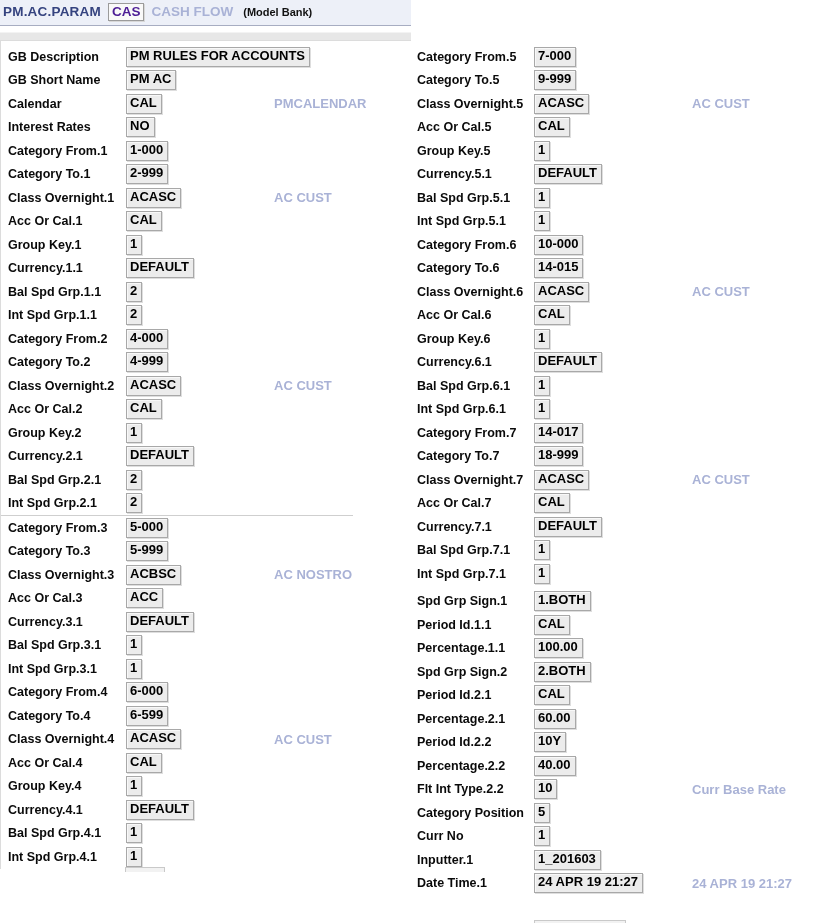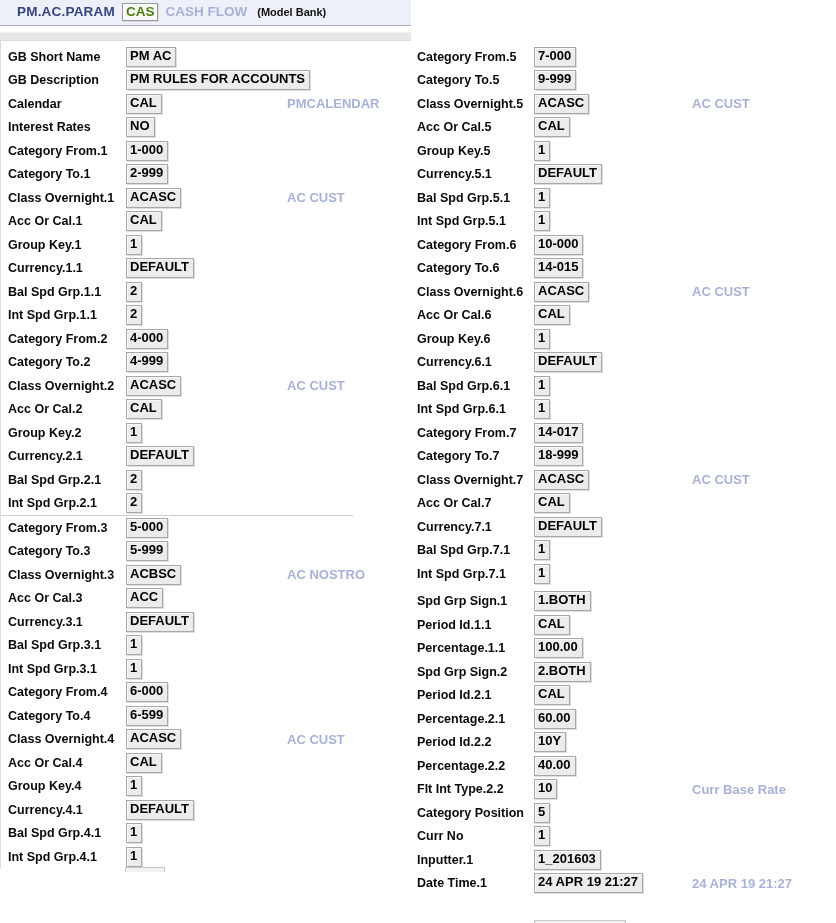--- a/index.html
+++ b/index.html
@@ -8,27 +8,27 @@
     background: #ffffff;
     font-family: "Liberation Sans", sans-serif;
   }
   .screen { position: relative; width: 836px; height: 923px; }
 
   
   .header-bar {
     position: absolute; left: 0; top: 0; width: 411px; height: 26px;
     background: #EDF0F8; border-bottom: 1px solid #A7ADC2;
     display: flex; align-items: center; gap: 7px;
-    padding: 0 6px 2px 17px; white-space: nowrap;
+    padding: 0 6px 2px 3px; white-space: nowrap;
   }
   .app-title { color: #35437F; font-weight: 700; font-size: 13.5px; letter-spacing: .2px; }
   .record-id-box {
     background: #f9f9f9; border: 1px solid #9b9b9b;
     box-shadow: 1px 1px 0 #d8d8d8;
-    padding: 0 3px 1px; font-weight: 700; font-size: 13.5px; color: #4d7c0f;
+    padding: 0 3px 1px; font-weight: 700; font-size: 13.5px; color: #4c1d95;
   }
   .record-desc { color: #A9B2D6; font-weight: 700; font-size: 13.5px; }
   .company { color: #111; font-weight: 700; font-size: 11px; margin-left: 3px; }
   .header-strip {
     position: absolute; left: 0; top: 32px; width: 411px; height: 9px;
     background: #E7E7E7; border-top: 1px solid #f3f3f3; border-bottom: 1px solid #dcdcdc;
   }
   .panel-border { position: absolute; left: 0; top: 41px; width: 1px; height: 828px; background: #DCDCDC; }
 
   
@@ -47,21 +47,21 @@
     display: inline-block;
     background: #ECECEC;
     border: 1px solid #A8A8A8;
     box-shadow: 1px 1px 0 #dedede, inset 1px 1px 0 #f8f8f8;
     padding: 0 4px 2px 3px;
     font-weight: 700; font-size: 13px; line-height: 16px; color: #000;
     white-space: nowrap;
   }
 
   .field-note {
-    position: absolute; left: 286px;
+    position: absolute; left: 273px;
     color: #A9B2D6; font-weight: 700; font-size: 13px; white-space: nowrap;
   }
   .col-right .field-note { left: 279px; }
 
   .group-divider { height: 0; border-top: 1px solid #CFCFCF; width: 352px; }
   .gap-before { margin-top: 4px; }
 
   .partial-box { position: absolute; background: #f2f2f2; border: 1px solid #C9C9C9; border-bottom: none; }
   .partial-left  { left: 125px; top: 867px; width: 40px; height: 5px; }
   .partial-right { left: 534px; top: 920px; width: 92px; height: 3px; }
@@ -76,26 +76,26 @@
     <span class="record-id-box">CAS</span>
     <span class="record-desc">CASH FLOW</span>
     <span class="company">(Model Bank)</span>
   </div>
 
   <div class="header-strip"></div>
   <div class="panel-border"></div>
 
   <div class="col col-left" id="left-col">
       <div class="field-row">
+        <span class="field-label">GB Description</span>
+        <span class="value-box">PM RULES FOR ACCOUNTS</span>
+      </div>
+      <div class="field-row">
         <span class="field-label">GB Short Name</span>
         <span class="value-box">PM AC</span>
-      </div>
-      <div class="field-row">
-        <span class="field-label">GB Description</span>
-        <span class="value-box">PM RULES FOR ACCOUNTS</span>
       </div>
       <div class="field-row">
         <span class="field-label">Calendar</span>
         <span class="value-box">CAL</span>
         <span class="field-note">PMCALENDAR</span>
       </div>
       <div class="field-row">
         <span class="field-label">Interest Rates</span>
         <span class="value-box">NO</span>
       </div>

